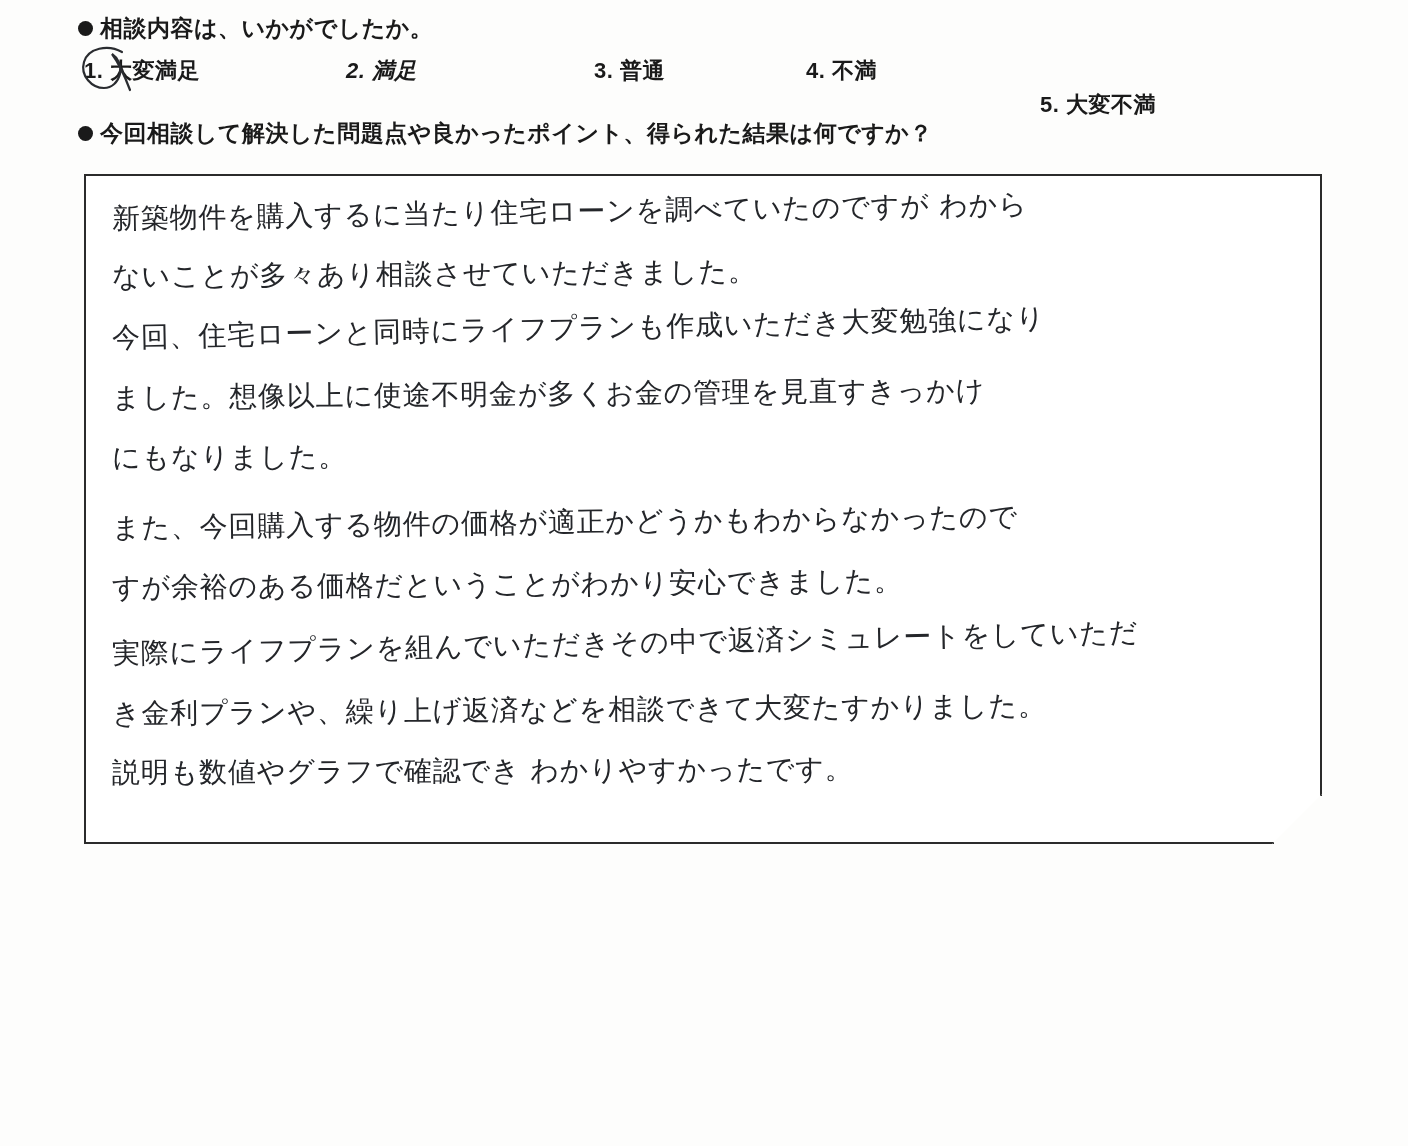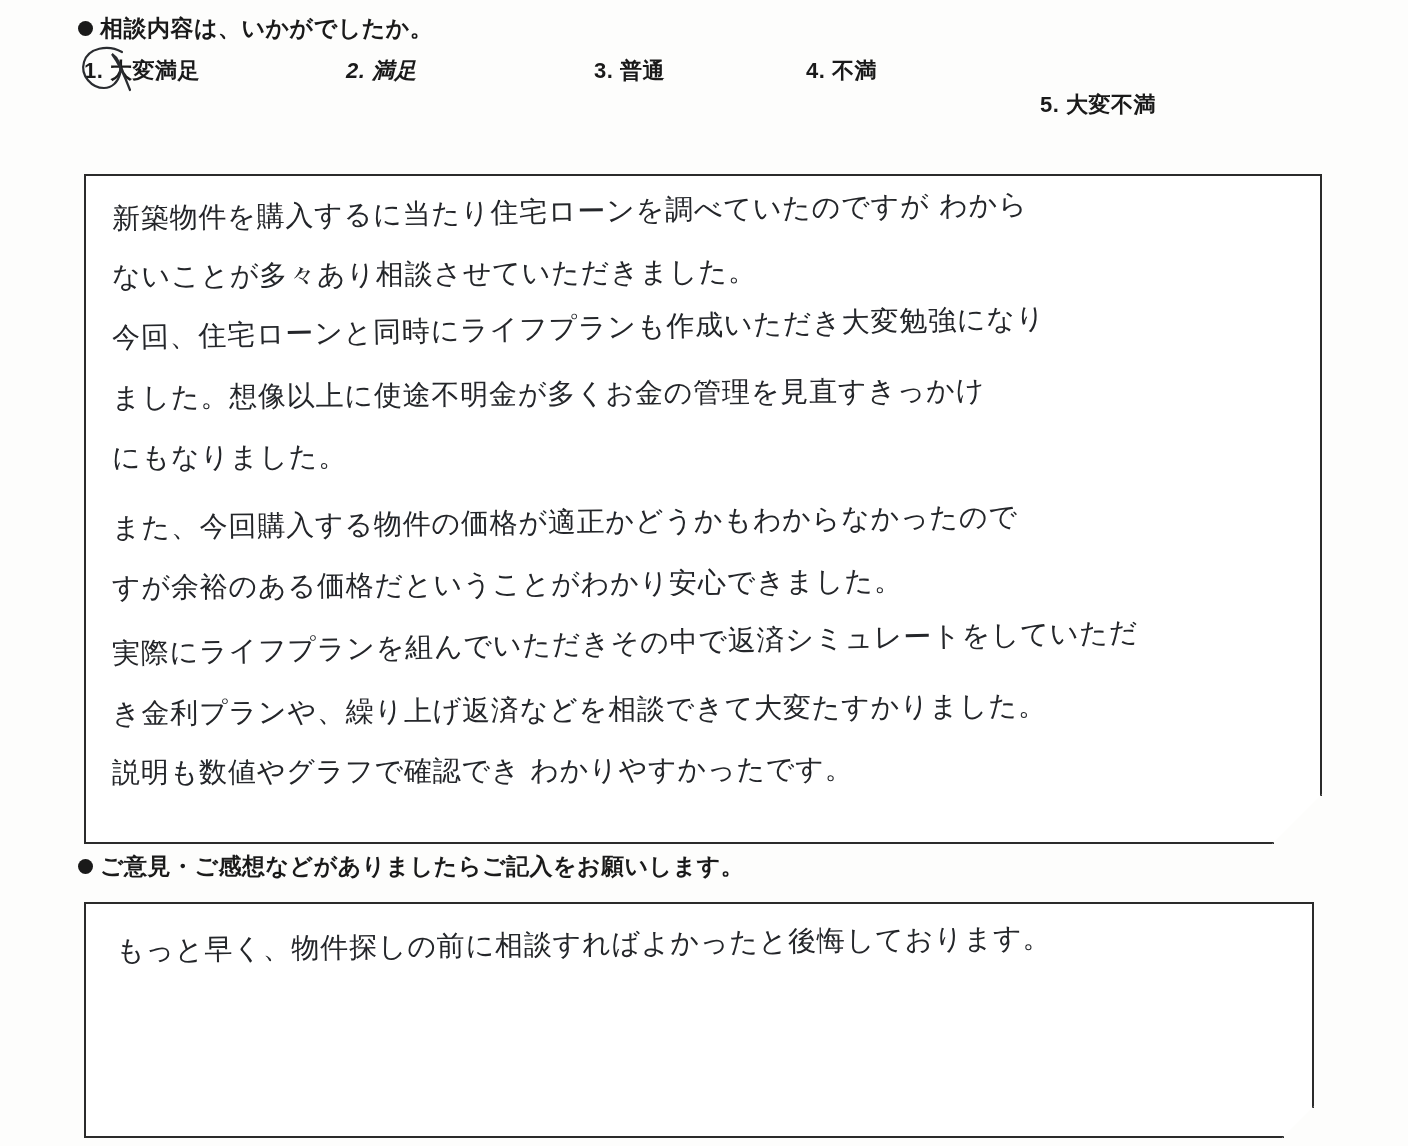--- a/index.html
+++ b/index.html
@@ -183,40 +183,36 @@
       <span>4.</span>
       <span>不満</span>
     </div>
 
     <div class="opt o5">
       <span>5.</span>
       <span>大変不満</span>
     </div>
   </div>
 
+  <div class="q-line" style="left:78px; top:119px;">
+    <span class="bullet"></span>
+    <span class="q-text">今回相談して解決した問題点や良かったポイント、得られた結果は何ですか？</span>
+  </div>
 
   <div class="answer-box box-1">
     <div class="hw-wrap">
       <div class="hw-line s1" style="top:24px;">新築物件を購入するに当たり住宅ローンを調べていたのですが わから</div>
       <div class="hw-line s2" style="top:82px;">ないことが多々あり相談させていただきました。</div>
       <div class="hw-line s3" style="top:143px;">今回、住宅ローンと同時にライフプランも作成いただき大変勉強になり</div>
       <div class="hw-line s2" style="top:203px;">ました。想像以上に使途不明金が多くお金の管理を見直すきっかけ</div>
       <div class="hw-line s4" style="top:263px;">にもなりました。</div>
       <div class="hw-line s5" style="top:333px;">また、今回購入する物件の価格が適正かどうかもわからなかったので</div>
       <div class="hw-line s2" style="top:393px;">すが余裕のある価格だということがわかり安心できました。</div>
       <div class="hw-line s3" style="top:459px;">実際にライフプランを組んでいただきその中で返済シミュレートをしていただ</div>
       <div class="hw-line s2" style="top:519px;">き金利プランや、繰り上げ返済などを相談できて大変たすかりました。</div>
       <div class="hw-line s4" style="top:578px;">説明も数値やグラフで確認でき わかりやすかったです。</div>
     </div>
     <div class="fold"></div>
   </div>
 
-  <div class="q-line" style="left:78px; top:852px;">
-    <span class="bullet"></span>
-    <span class="q-text">ご意見・ご感想などがありましたらご記入をお願いします。</span>
-  </div>
-
-  <div class="answer-box box-2">
-    <div class="hw-comment">もっと早く、物件探しの前に相談すればよかったと後悔しております。</div>
-    <div class="fold fold-2"></div>
-  </div>
+
 
 </div>
 
 </body></html>

